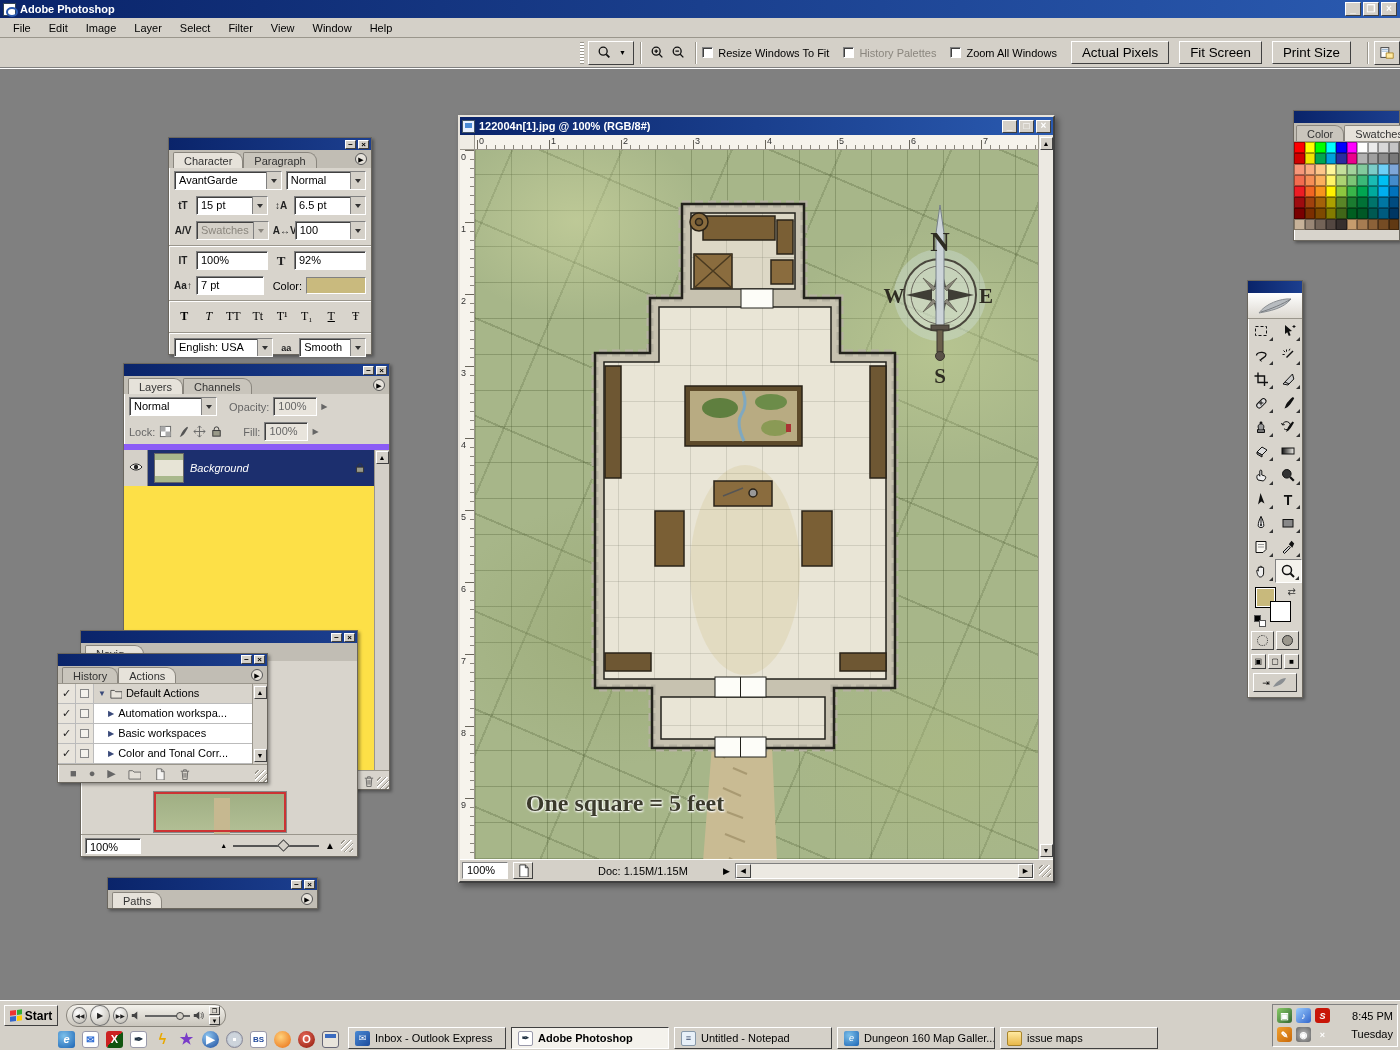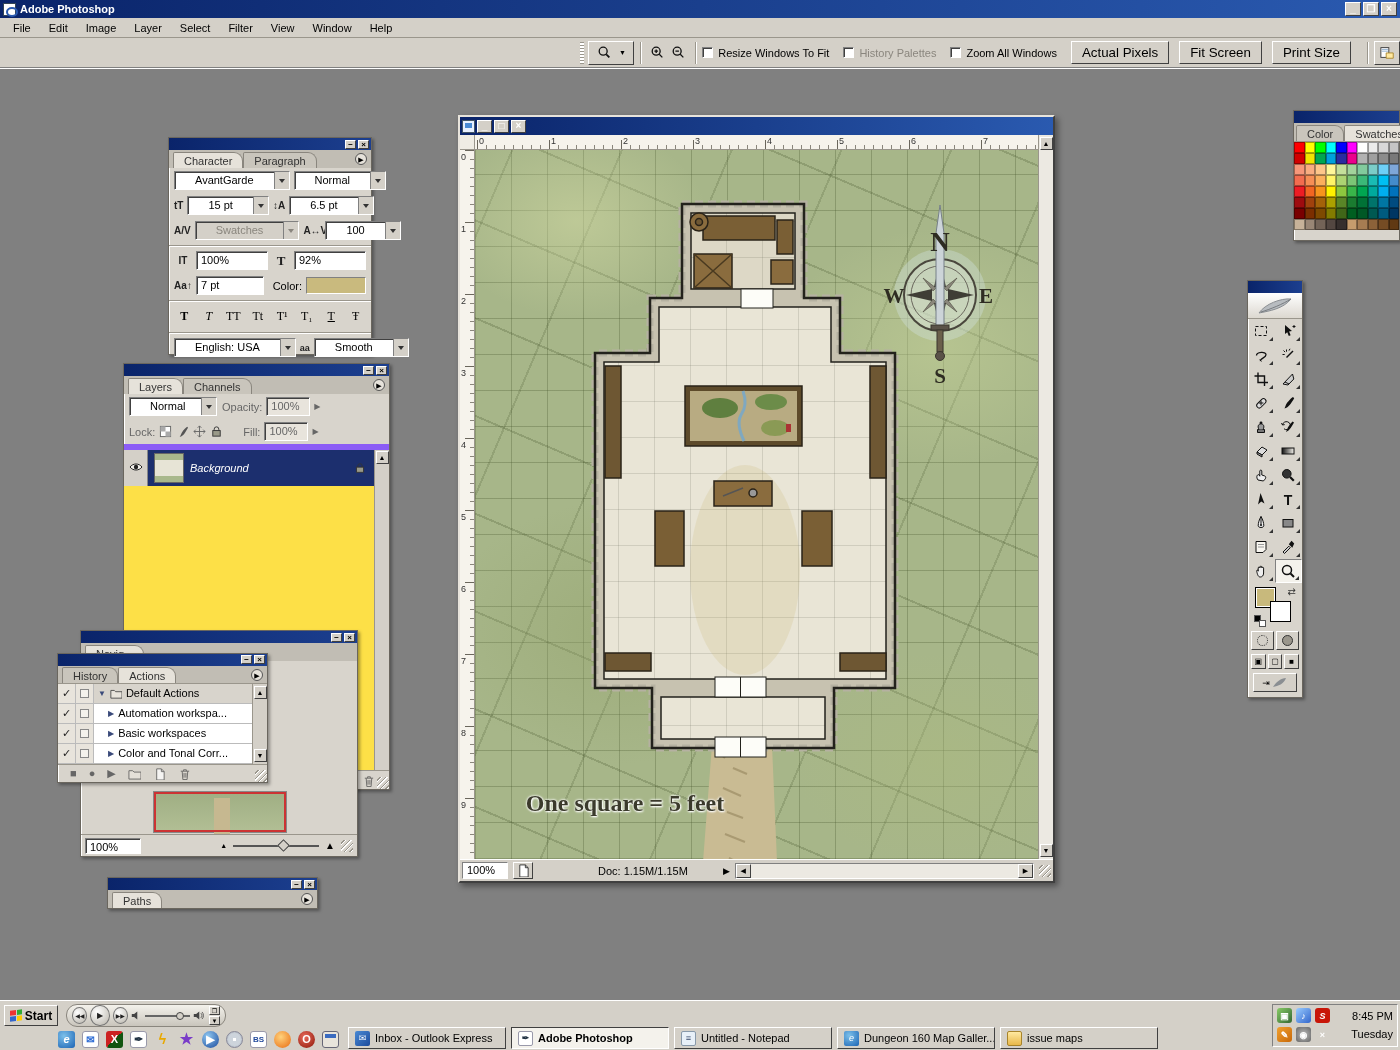--- a/index.html
+++ b/index.html
@@ -38,21 +38,21 @@
   .ptitle{height:12px;background:linear-gradient(90deg,#0a246a,#1c3f8f);display:flex;justify-content:flex-end;align-items:center;padding:1px 2px;gap:2px;}
   .pbtn{width:11px;height:9px;background:#d4d0c8;border:1px solid;border-color:#fff #404040 #404040 #fff;
     font-size:8px;line-height:7px;text-align:center;font-weight:bold;}
   .ptabs{height:18px;display:flex;align-items:flex-end;padding-left:4px;background:#c1bdb4;position:relative;}
   .ptab{padding:2px 10px 1px;background:#c9c5bc;border:1px solid #8a867e;border-bottom:none;border-radius:2px 9px 0 0;color:#333;}
   .ptab.active{background:#e6e2da;}
   .pmenu-btn{position:absolute;right:4px;top:3px;width:12px;height:12px;border-radius:50%;border:1px solid #555;
     background:#e6e2da;font-size:7px;text-align:center;line-height:11px;}
   .prow{display:flex;align-items:center;gap:4px;padding:3px 5px;}
   .combo{display:flex;height:19px;background:#fff;border:1px solid;border-color:#808080 #fff #fff #808080;box-shadow:inset 1px 1px 0 #404040;}
-  .combo .txt{flex:1;padding:2px 20px;white-space:nowrap;overflow:hidden;}
+  .combo .txt{flex:1;padding:2px 4px;white-space:nowrap;overflow:hidden;}
   .combo .btn{width:15px;background:#d4d0c8;border-left:1px solid #808080;display:flex;align-items:center;justify-content:center;}
   .combo .btn:after{content:"";border:3px solid transparent;border-top:4px solid #333;margin-top:3px;}
   .combo.dis{background:#d4d0c8;color:#8a867e;}
   .combo.dis .btn:after{border-top-color:#8a867e;}
   .cicon{width:18px;text-align:center;font-weight:bold;font-size:10px;color:#222;}
   .psep{height:1px;background:#9a968c;box-shadow:0 1px 0 #fff;margin:2px 0;}
   .fieldbox{height:19px;background:#fff;border:1px solid;border-color:#808080 #fff #fff #808080;box-shadow:inset 1px 1px 0 #404040;padding:2px 4px;}
 
   
   #char-palette{left:168px;top:137px;width:204px;height:218px;z-index:23;}
@@ -294,20 +294,21 @@
           <path d="M2 5 h7 M2 7 h7" stroke="#8ac"></path>
           <path d="M7 9 h8 v6 h-8 z" fill="#ffe9a0" stroke="#a8842a"></path>
         </svg>
       </span>
   </span>
 </div>
 
 <div id="doc-window">
   <div id="doc-titlebar">
     <span id="doc-icon"></span>
+    <span class="ttl">122004n[1].jpg @ 100% (RGB/8#)</span>
     <span class="winbtn raised" style="height:13px;width:15px;">_</span>
     <span class="winbtn raised" style="height:13px;width:15px;">□</span>
     <span class="winbtn raised" style="height:13px;width:15px;">×</span>
   </div>
   <div id="doc-body">
     <div id="ruler-corner"></div>
     <div id="ruler-h">
         <div class="ticks"></div>
         <div class="ticks2"></div>
         <span class="rnum" style="left: 4px; top: 1px;">0</span>
@@ -539,21 +540,21 @@
   <div class="ptabs" id="layers-tabs">
     <span class="ptab active">Layers</span>
       <span class="ptab">Channels</span>
       <span class="pmenu-btn">▶</span>
   </div>
   <div class="prow">
     <div class="combo" style="width:88px;">
         <span class="txt">Normal</span>
         <span class="btn"></span>
       </div>
-    <span style="color:#666;margin-left:1px;">Opacity:</span>
+    <span style="color:#666;margin-left:8px;">Opacity:</span>
     <div class="fieldbox" style="width:44px;color:#666;background:#e8e4dc;">100%</div>
     <span style="font-size:8px;color:#666;">▶</span>
   </div>
   <div class="prow">
     <span style="color:#666;">Lock:</span>
     <span class="micon">
         <svg width="13" height="13" viewBox="0 0 14 14">
           <rect x="1.5" y="1.5" width="11" height="11" fill="#fff" stroke="#666"></rect>
           <rect x="1.5" y="1.5" width="5.5" height="5.5" fill="#aaa"></rect>
           <rect x="7" y="7" width="5.5" height="5.5" fill="#aaa"></rect>

